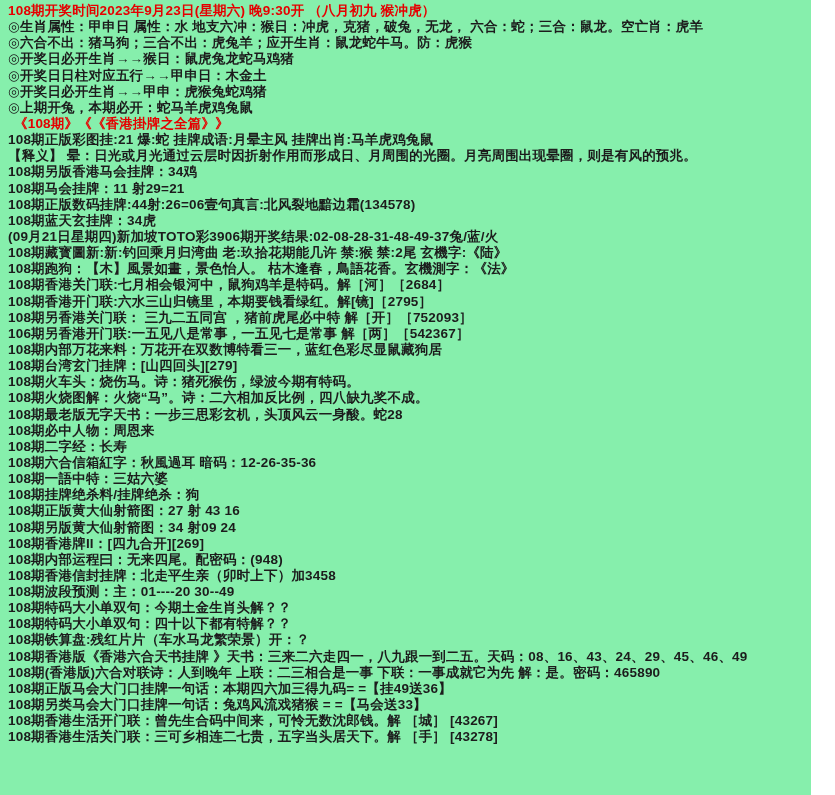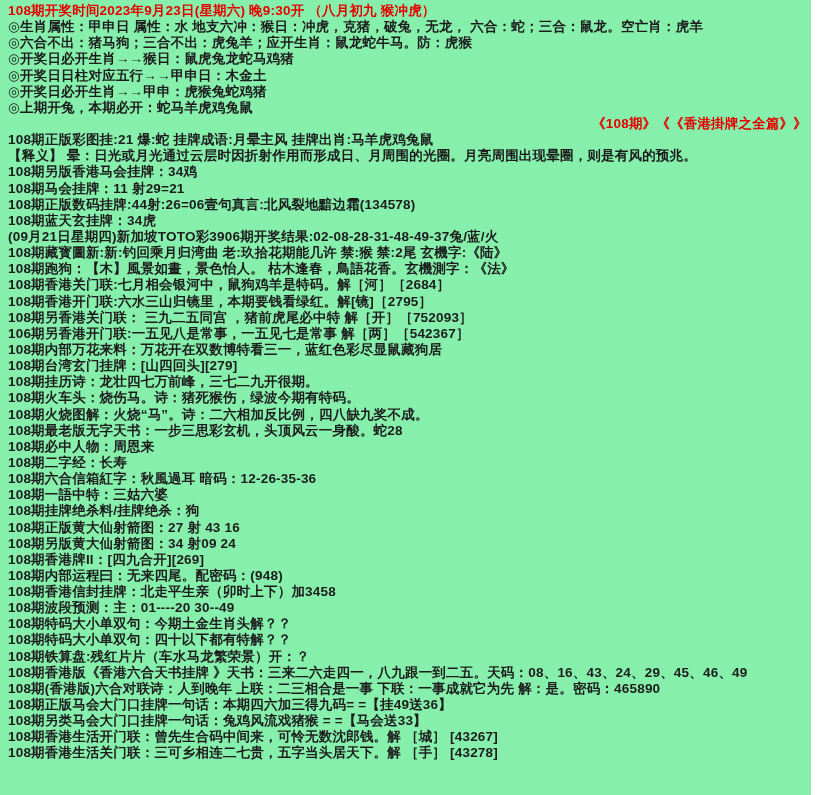--- a/index.html
+++ b/index.html
@@ -19,21 +19,21 @@
     font-size: 13.5px;
     line-height: 16.15px;
     height: 16.15px;
     white-space: nowrap;
     overflow: hidden;
     color: #1c1c1c;
     font-weight: 600;
     letter-spacing: 0.2px;
   }
   .line.red { color: #e60000; }
-  .line.indent { padding-left: 6px; text-align: right; }
+  .line.indent { padding-left: 6px; }
 </style>
 </head>
 <body>
 
 <div class="page">
   <div id="lines-container">
       <div class="line red">108期开奖时间2023年9月23日(星期六)  晚9:30开 （八月初九 猴冲虎）</div>
       <div class="line">◎生肖属性：甲申日 属性：水 地支六冲：猴日：冲虎，克猪，破兔，无龙， 六合：蛇；三合：鼠龙。空亡肖：虎羊</div>
       <div class="line">◎六合不出：猪马狗；三合不出：虎兔羊；应开生肖：鼠龙蛇牛马。防：虎猴</div>
       <div class="line">◎开奖日必开生肖→→猴日：鼠虎兔龙蛇马鸡猪</div>
@@ -49,21 +49,20 @@
       <div class="line">108期蓝天玄挂牌：34虎</div>
       <div class="line">(09月21日星期四)新加坡TOTO彩3906期开奖结果:02-08-28-31-48-49-37兔/蓝/火</div>
       <div class="line">108期藏寳圖新:新:钓回乘月归湾曲 老:玖拾花期能几许 禁:猴 禁:2尾 玄機字:《陆》</div>
       <div class="line">108期跑狗：【木】風景如畫，景色怡人。 枯木逢春，鳥語花香。玄機測字：《法》</div>
       <div class="line">108期香港关门联:七月相会银河中，鼠狗鸡羊是特码。解［河］［2684］</div>
       <div class="line">108期香港开门联:六水三山归镜里，本期要钱看绿红。解[镜]［2795］</div>
       <div class="line">108期另香港关门联： 三九二五同宫 ，猪前虎尾必中特 解［开］［752093］</div>
       <div class="line">106期另香港开门联:一五见八是常事，一五见七是常事 解［两］［542367］</div>
       <div class="line">108期内部万花来料：万花开在双数博特看三一，蓝红色彩尽显鼠藏狗居</div>
       <div class="line">108期台湾玄门挂牌：[山四回头][279]</div>
-      <div class="line">108期挂历诗：龙壮四七万前峰，三七二九开很期。</div>
       <div class="line">108期火车头：烧伤马。诗：猪死猴伤，绿波今期有特码。</div>
       <div class="line">108期火烧图解：火烧“马”。诗：二六相加反比例，四八缺九奖不成。</div>
       <div class="line">108期最老版无字天书：一步三思彩玄机，头顶风云一身酸。蛇28</div>
       <div class="line">108期必中人物：周恩来</div>
       <div class="line">108期二字经：长寿</div>
       <div class="line">108期六合信箱紅字：秋風過耳 暗码：12-26-35-36</div>
       <div class="line">108期一語中特：三姑六婆</div>
       <div class="line">108期挂牌绝杀料/挂牌绝杀：狗</div>
       <div class="line">108期正版黄大仙射箭图：27 射 43 16</div>
       <div class="line">108期另版黄大仙射箭图：34 射09 24</div>

